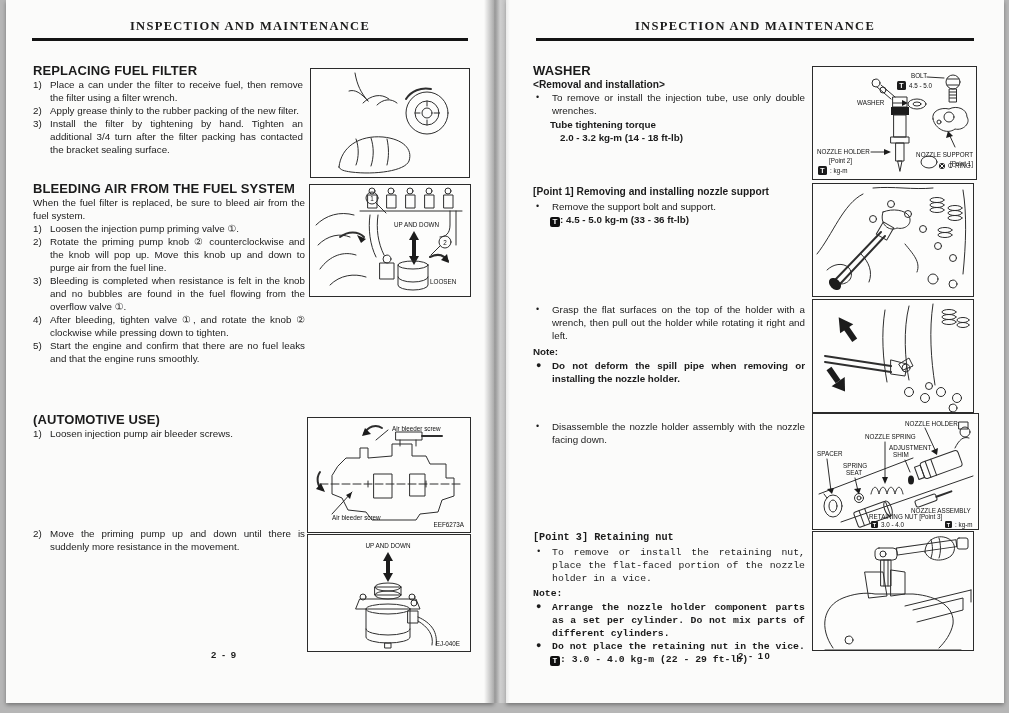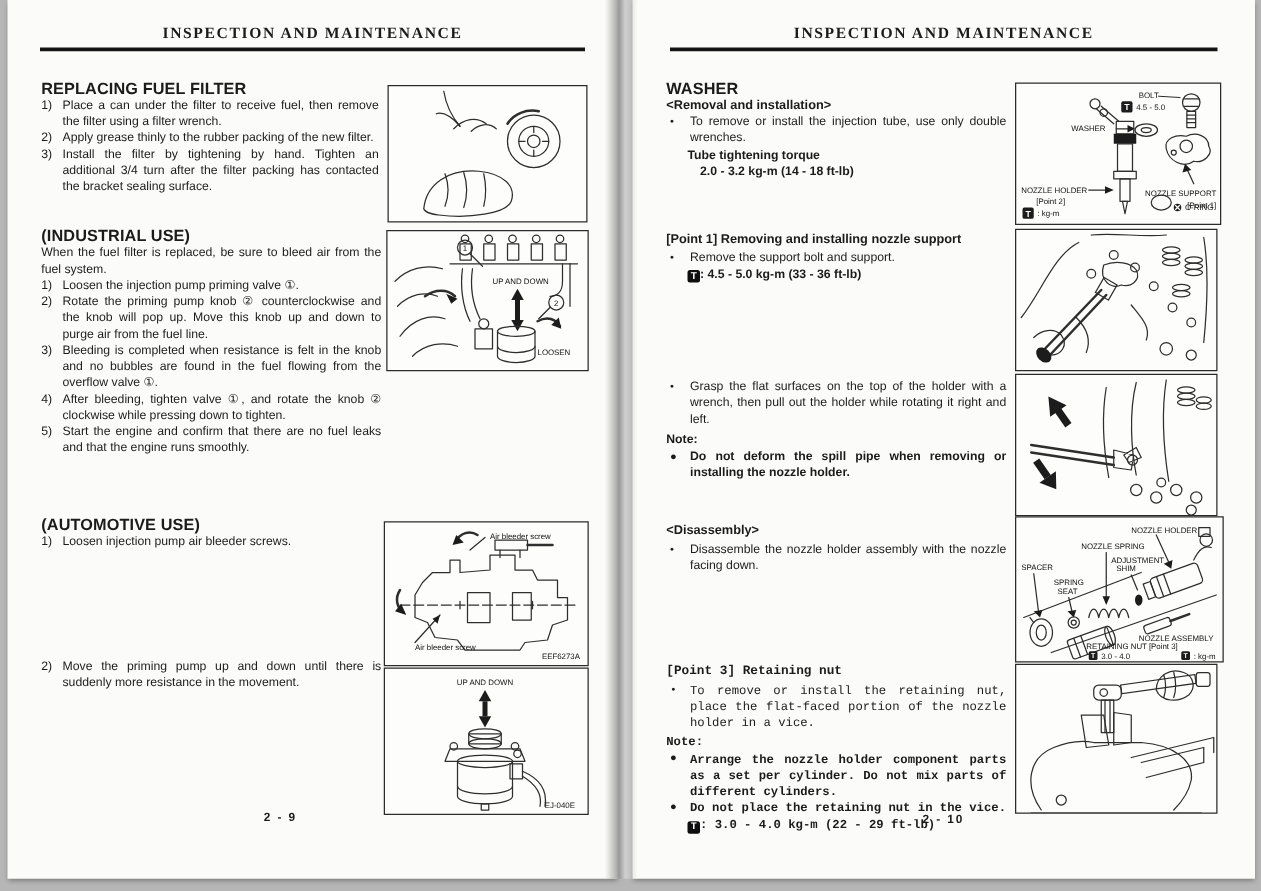--- a/index.html
+++ b/index.html
@@ -67,21 +67,21 @@
       <circle class="ln" cx="116" cy="44" r="21" stroke-width="5"></circle>
       <circle class="ln" cx="116" cy="44" r="12"></circle>
       <circle class="ln" cx="116" cy="44" r="5"></circle>
       <path class="ln" d="M116,32 V37 M116,51 V56 M104,44 h5 M123,44 h5"></path>
       <path class="ln" d="M28,98 C30,78 48,66 72,68 C92,70 102,80 98,92 C94,102 64,106 40,103 C33,102 29,101 28,98 Z"></path>
       <path class="ln" d="M45,70 C48,78 48,88 45,96 M60,69 C63,78 63,88 60,97 M76,70 C78,79 78,88 76,96"></path>
     </svg>
   </div>
 
   <div class="blk" style="left:27px;top:182px;width:272px;">
-    <div class="h1">(INDUSTRIAL USE)</div>
+    <div class="h1">BLEEDING AIR FROM THE FUEL SYSTEM</div>
     <div class="txt" style="text-align:justify;">When the fuel filter is replaced, be sure to bleed air from the fuel system.</div>
     <div class="li">
       <span class="num">1)</span>
       <span class="txt">Loosen the injection pump priming valve ①.</span>
     </div>
     <div class="li">
       <span class="num">2)</span>
       <span class="txt">Rotate the priming pump knob ② counterclockwise and the knob will pop up. Move this knob up and down to purge air from the fuel line.</span>
     </div>
     <div class="li">
@@ -343,21 +343,20 @@
         <polygon class="fill" points="36,14 28,28 44,28"></polygon>
       </g>
       <g transform="rotate(-35 24 80)">
         <rect class="fill" x="21" y="66" width="6" height="16"></rect>
         <polygon class="fill" points="24,94 16,82 32,82"></polygon>
       </g>
     </svg>
   </div>
 
   <div class="blk" style="left:27px;top:418px;width:272px;">
-    <div class="h2">&lt;Disassembly&gt;</div>
     <div class="bl" style="margin-top:2px;">
       <span class="b">•</span>
       <span class="txt">Disassemble the nozzle holder assembly with the nozzle facing down.</span>
     </div>
   </div>
 
   <div class="fig" style="left:306px;top:413px;width:165px;height:115px;">
     <svg width="165" height="115" viewBox="0 0 165 115">
       <line class="ln" x1="6" y1="80" x2="100" y2="44"></line>
       <line class="ln" x1="28" y1="108" x2="160" y2="62"></line>

